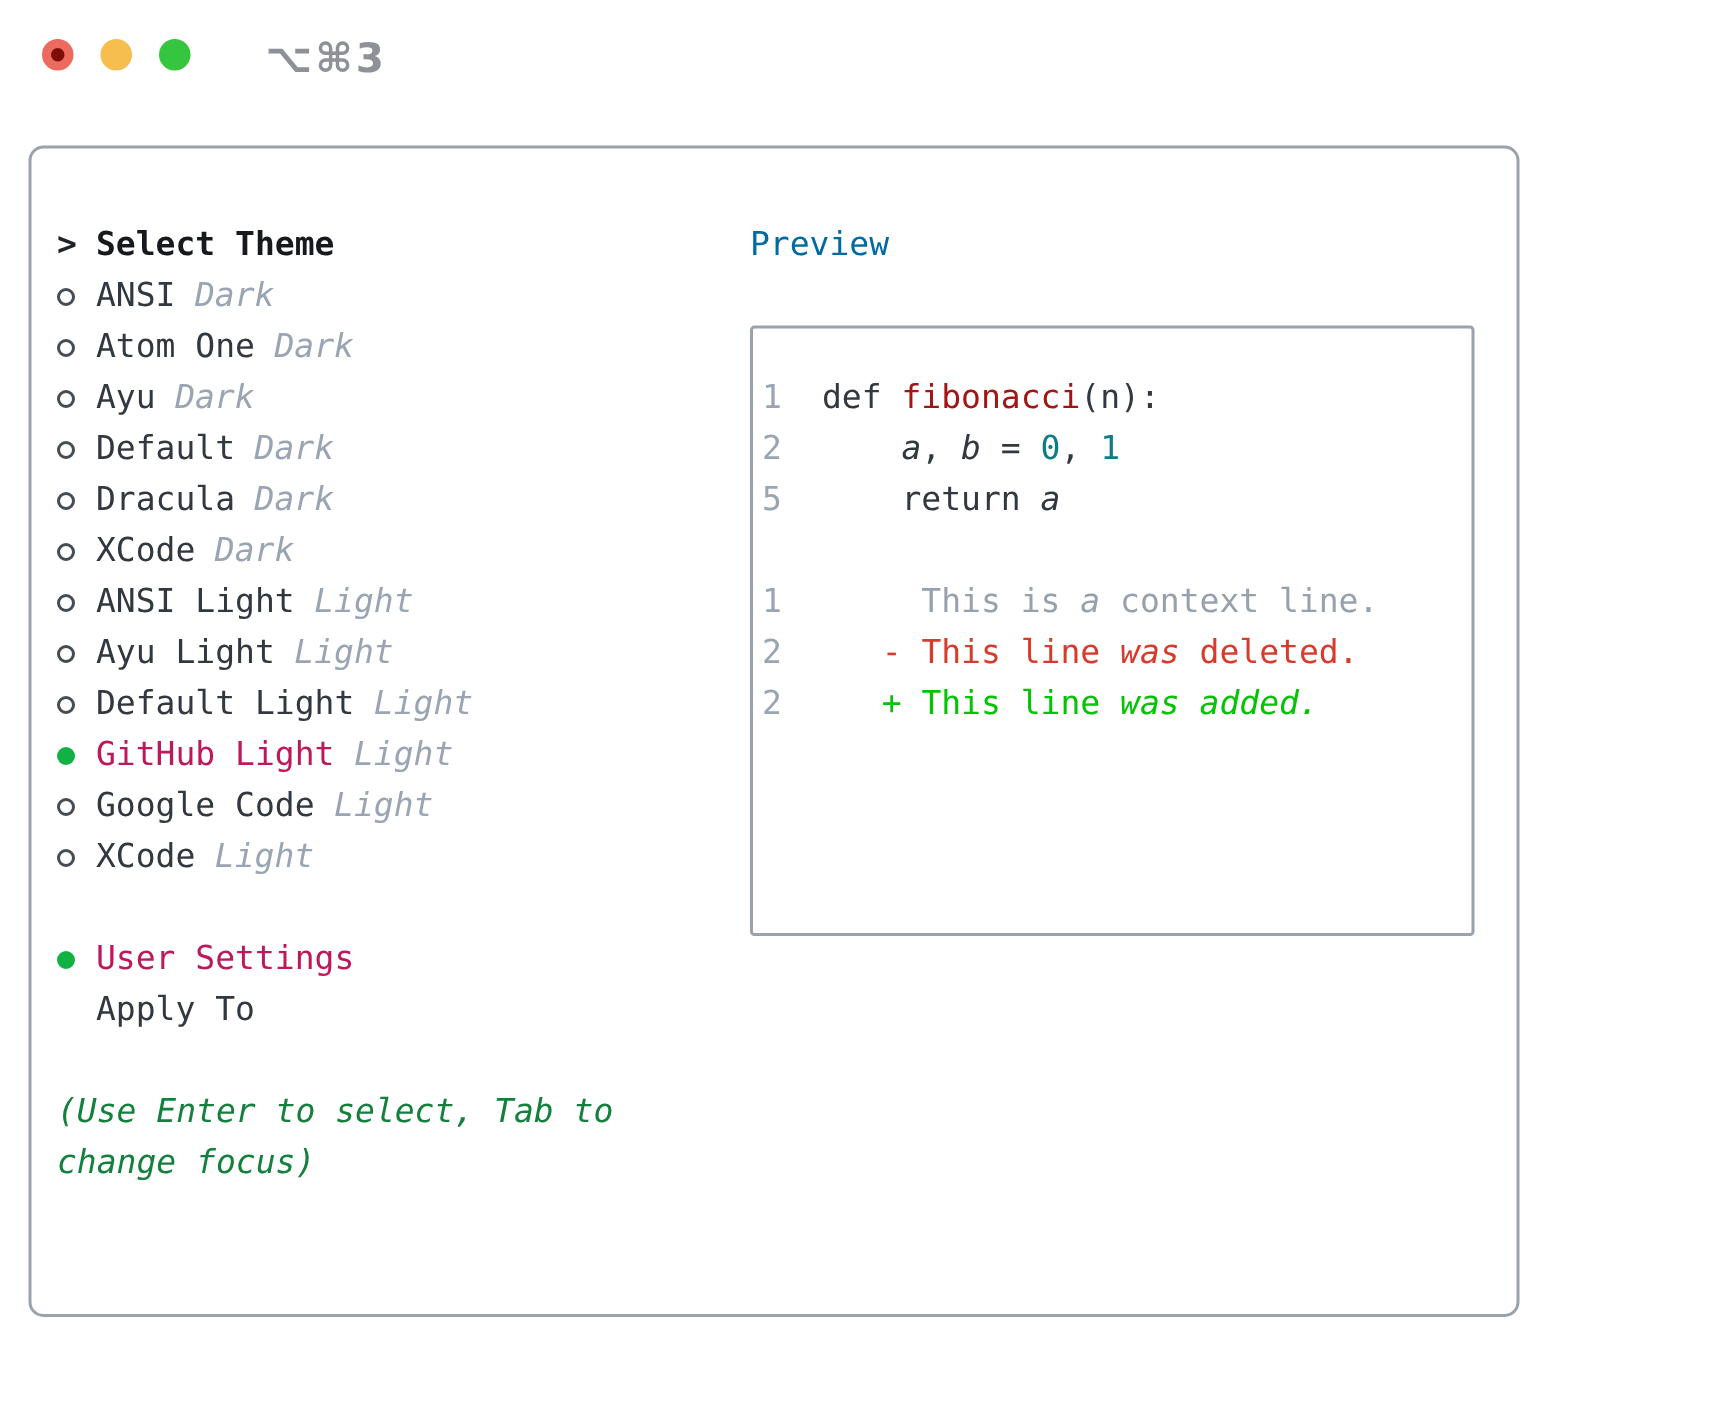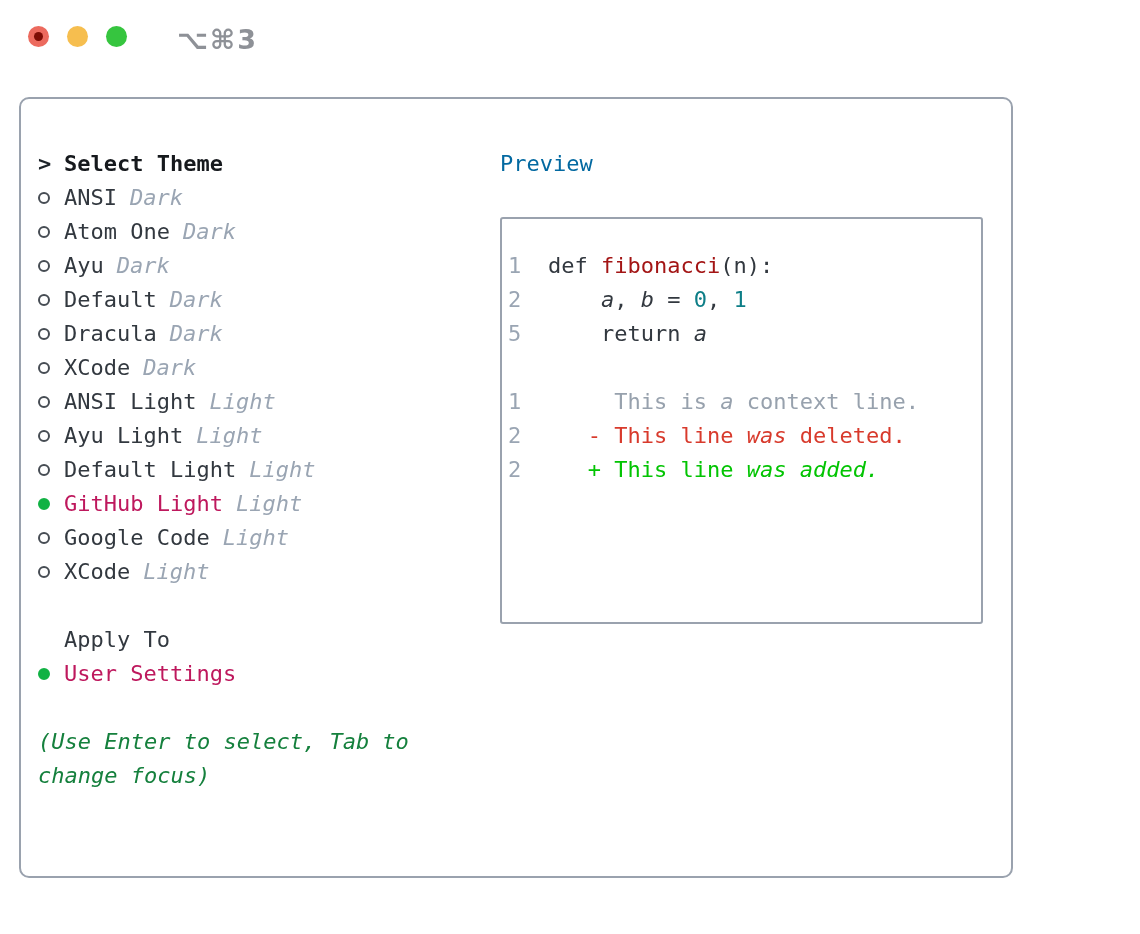--- a/index.html
+++ b/index.html
@@ -190,30 +190,30 @@
       <div class="row">
         <span class="marker">
             <span class="dot"></span>
           </span>
         <span class="item-label">XCode</span>
         <span class="variant">Light</span>
       </div>
 
       <div class="spacer"></div>
 
+      <div class="row selected">
+        <span class="marker">
+            <span class="dot filled"></span>
+          </span>
+        <span class="item-label">User Settings</span>
+      </div>
       <div class="row">
         <span class="marker"></span>
         <span class="item-label">Apply To</span>
       </div>
-      <div class="row selected">
-        <span class="marker">
-            <span class="dot filled"></span>
-          </span>
-        <span class="item-label">User Settings</span>
-      </div>
 
       <div class="spacer"></div>
 
       <div class="hint">(Use Enter to select, Tab to</div>
       <div class="hint">change focus)</div>
 
     </div>
 
     <div class="right-col">
       <div class="preview-title">Preview</div>

